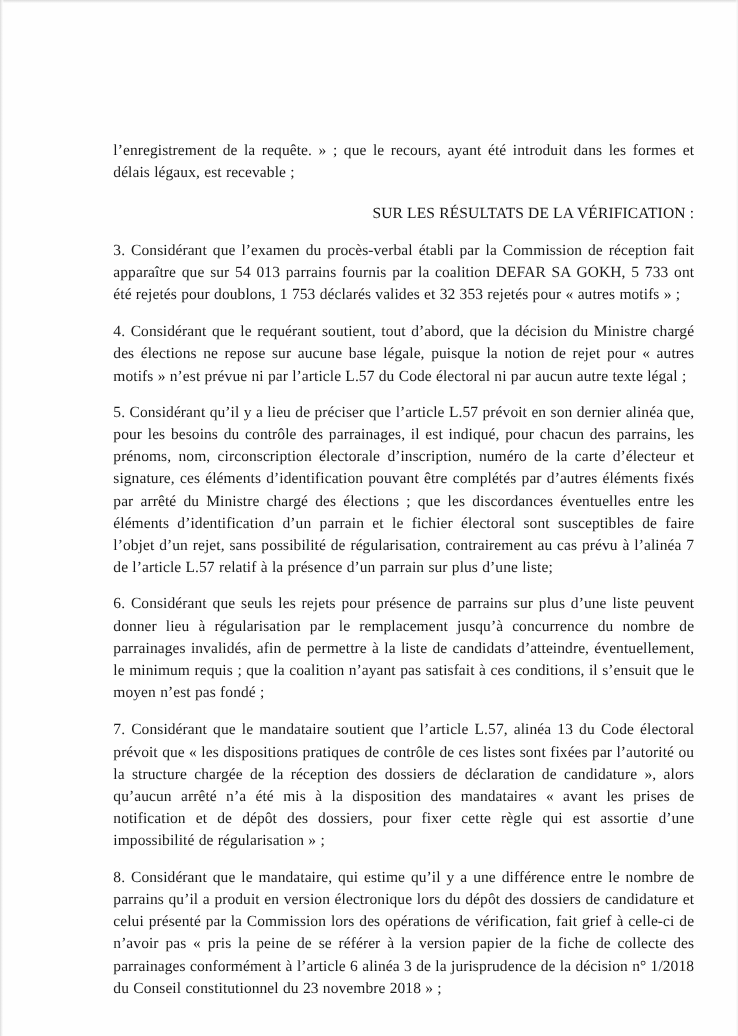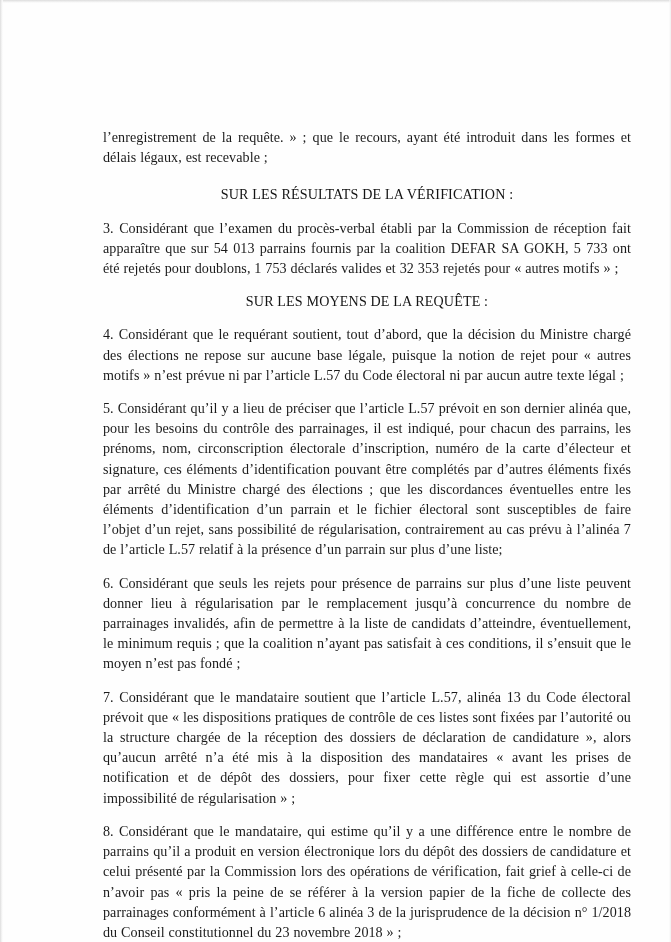--- a/index.html
+++ b/index.html
@@ -66,21 +66,21 @@
     letter-spacing: .005em;
     word-spacing: .02em;
     color: #1a1a1a;
   }
   .para:last-child { margin-bottom: 0; }
 
   .section-heading {
     margin: 0 0 13px 0;
     font-size: 14.1px;
     line-height: 20.2px;
-    text-align: center;
+    text-align: right;
     letter-spacing: .01em;
     color: #141414;
     font-weight: 400;
   }
 
   .spacer-lead { margin-bottom: 17px; }
 
   
   .signature-zone {
     position: absolute;
@@ -112,21 +112,20 @@
   <div class="scan-edge-right"></div>
 
   <div class="doc-body">
 
     <p class="para spacer-lead">l’enregistrement de la requête. » ; que le recours, ayant été introduit dans les formes et délais légaux, est recevable ;</p>
 
     <p class="section-heading">SUR LES RÉSULTATS DE LA VÉRIFICATION :</p>
 
     <p class="para">3. Considérant que l’examen du procès-verbal établi par la Commission de réception fait apparaître que sur 54 013 parrains fournis par la coalition DEFAR SA GOKH, 5 733 ont été rejetés pour doublons, 1 753 déclarés valides et 32 353 rejetés pour « autres motifs » ;</p>
 
-    <p class="section-heading">SUR LES MOYENS DE LA REQUÊTE :</p>
 
     <p class="para">4. Considérant que le requérant soutient, tout d’abord, que la décision du Ministre chargé des élections ne repose sur aucune base légale, puisque la notion de rejet pour « autres motifs » n’est prévue ni par l’article L.57 du Code électoral ni par aucun autre texte légal ;</p>
 
     <p class="para">5. Considérant qu’il y a lieu de préciser que l’article L.57 prévoit en son dernier alinéa que,  pour les besoins du contrôle des parrainages, il est indiqué, pour chacun des parrains, les prénoms, nom, circonscription électorale d’inscription, numéro de la carte  d’électeur et signature, ces éléments d’identification pouvant être complétés par d’autres éléments fixés par arrêté du Ministre chargé des élections ; que les discordances éventuelles entre les éléments d’identification d’un parrain et le fichier électoral sont susceptibles de faire l’objet d’un rejet, sans possibilité de régularisation, contrairement au cas prévu à l’alinéa 7 de l’article L.57 relatif à la présence d’un parrain sur plus d’une liste;</p>
 
     <p class="para">6. Considérant que seuls les rejets pour présence de parrains sur plus d’une liste peuvent donner lieu à régularisation par le remplacement jusqu’à concurrence du nombre de parrainages invalidés, afin de permettre à la liste de candidats d’atteindre, éventuellement, le minimum requis ; que la coalition n’ayant pas satisfait à ces conditions, il s’ensuit que le moyen n’est pas fondé ;</p>
 
     <p class="para">7. Considérant que le mandataire soutient que l’article L.57, alinéa 13 du Code électoral prévoit que « les dispositions pratiques de contrôle de ces listes sont fixées par l’autorité ou la structure chargée de la réception des dossiers de déclaration de candidature », alors qu’aucun arrêté n’a été mis à la disposition des mandataires « avant les prises de notification et de dépôt des dossiers, pour fixer cette règle qui est assortie d’une impossibilité de régularisation » ;</p>
 
     <p class="para">8. Considérant que le mandataire, qui estime qu’il y a une différence entre le nombre de parrains qu’il a produit en version électronique lors du dépôt des dossiers de candidature et celui présenté par la Commission lors des opérations de vérification, fait grief à celle-ci de n’avoir pas « pris la peine de se référer à la version papier de la fiche de collecte des parrainages conformément à l’article 6 alinéa 3 de la jurisprudence de la décision n° 1/2018  du Conseil constitutionnel du 23 novembre 2018 » ;</p>

